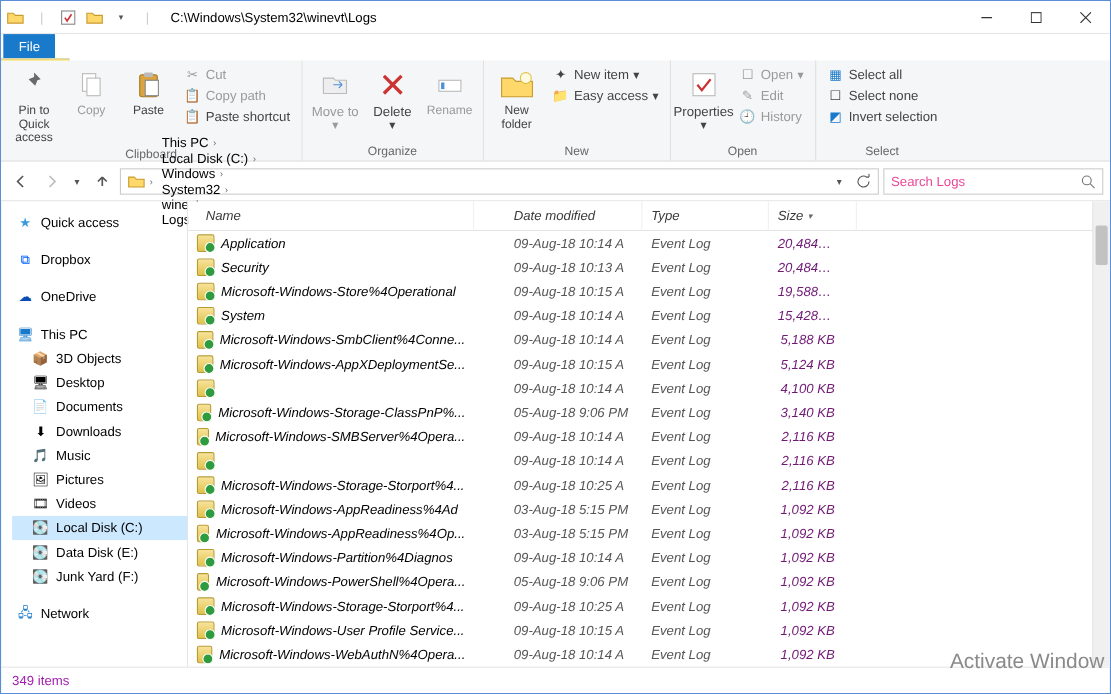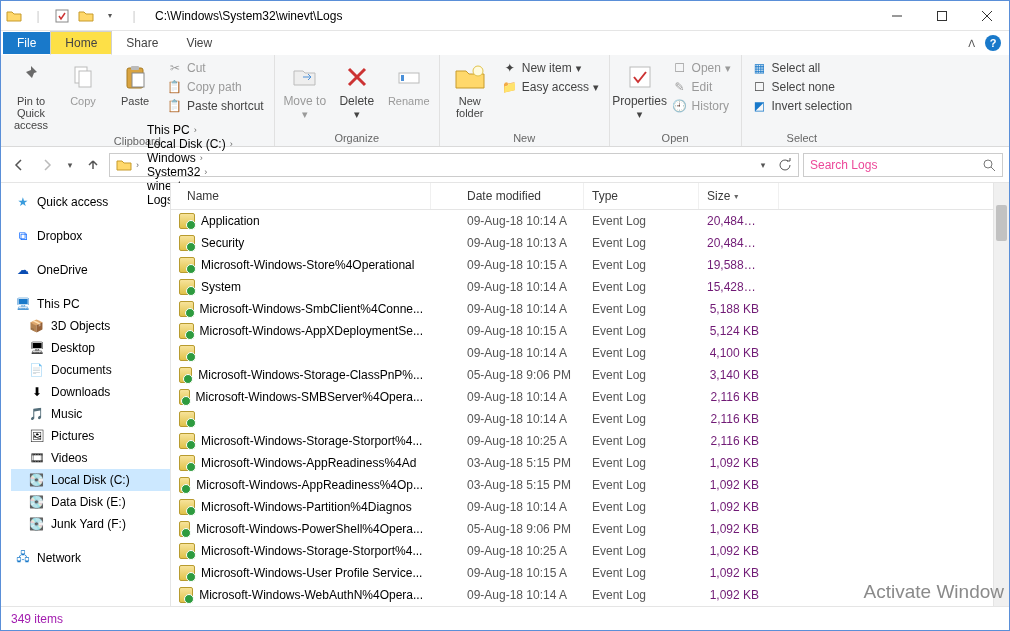--- a/index.html
+++ b/index.html
@@ -4,21 +4,21 @@
 <style>
 * { margin: 0; padding: 0; box-sizing: border-box; font-family: "Segoe UI", Tahoma, sans-serif; font-size: 12px; }
 body { background: #fff; width: 1010px; height: 631px; overflow: hidden; display: flex; flex-direction: column; border: 1px solid #5a8fd8; }
 .titlebar { height: 30px; display: flex; align-items: center; background: #fff; border-bottom: 1px solid #e5e5e5; }
 .qat { display:flex; align-items:center; padding:0 4px; gap:6px; }
 .qat-item { width:18px; height:18px; display:flex; align-items:center; justify-content:center; }
 .title-path { flex:1; padding-left:8px; color:#000; font-size:12px; }
 .win-controls { display:flex; height:100%; }
 .win-btn { width:45px; display:flex; align-items:center; justify-content:center; color:#333; }
 
-.ribbon-tabs { height:24px; display:flex; align-items:center; background:#fff; }
+.ribbon-tabs { height:24px; display:flex; align-items:flex-start; background:#fff;flex-direction:column; }
 .rtab { padding:4px 14px; color:#444; cursor:default; }
 .rtab-file { background:#1979ca; color:#fff; margin-left:2px; }
 .rtab-active { border:1px solid #d0d0d0; border-bottom:1px solid #f5f6f7; background:#fde047; }
 .rtab-right { margin-left:auto; display:flex; align-items:center; padding-right:8px; gap:10px; }
 .help-icon { width:16px; height:16px; border-radius:50%; background:#1979ca; color:#fff; display:flex; align-items:center; justify-content:center; font-size:11px; font-weight:bold; }
 
 .ribbon { background:#f5f6f7; border-bottom:1px solid #dadada; display:flex; height:92px; }
 .rgroup { border-right:1px solid #e1e1e1; padding:4px 6px 2px; display:flex; flex-direction:column; }
 .rgroup-body { flex:1; display:flex; align-items:flex-start; gap:4px; }
 .rgroup-label { text-align:center; color:#666; font-size:11px; padding-top:2px; }
@@ -43,37 +43,37 @@
 
 .body { flex:1; display:flex; overflow:hidden; }
 .nav-pane { width:170px; border-right:1px solid #e5e5e5; padding:8px 0 8px 10px; overflow:auto; }
 .np-item { display:flex; align-items:center; gap:6px; padding:3px 4px; cursor:default; color:#000; }
 .np-item.sel { background:#cce8ff; }
 .np-sub { padding-left:18px; }
 .np-gap { height:12px; }
 .np-ic { width:16px; height:16px; display:inline-flex; align-items:center; justify-content:center; }
 
 .content { flex:1; display:flex; overflow:hidden; }
-.file-area { flex:1; overflow:auto; }
+.file-area { flex:1; overflow:auto;font-style:italic; }
 .cols { display:flex; border-bottom:1px solid #e5e5e5; color:#3a3a3a; position:sticky; top:0; background:#fff; }
 .col { padding:6px 8px; border-right:1px solid #f0f0f0; display:flex; align-items:center; gap:4px; }
 .c-name{ width:260px; } .c-date{ width:125px;margin-left:28px; } .c-type{ width:115px; } .c-size{ width:80px; justify-content:flex-start; }
 .sort-ind { font-size:8px; color:#666; }
 .row { display:flex; padding:2px 0; align-items:center; }
 .cell { padding:1px 8px; white-space:nowrap; overflow:hidden; text-overflow:ellipsis; }
 .cell.c-date,.cell.c-type{ color:#555; }
 .cell.c-size{ text-align:right; color:#701a75; padding-right:20px; }
 .fn { display:flex; align-items:center; gap:6px; }
 .evt-ic { width:16px; height:16px; background:linear-gradient(#f7e39a,#e0c24a); border:1px solid #b89b2f; border-radius:2px; position:relative; }
 .evt-ic::after { content:""; position:absolute; right:-2px; bottom:-2px; width:8px; height:8px; border-radius:50%; background:#2e9b3f; border:1px solid #fff; }
 .vscroll { width:16px; background:#f0f0f0; border-left:1px solid #e5e5e5; position:relative; }
 .vthumb { position:absolute; top:22px; left:2px; right:2px; height:36px; background:#c2c2c2; border-radius:2px; }
 
 .statusbar { height:24px; border-top:1px solid #e5e5e5; display:flex; align-items:center; padding:0 10px; color:#a21caf; font-size:12px; }
-.watermark { position:absolute; right:6px; bottom:28px; color:#8a8a8a; font-size:19px; font-weight:300; pointer-events:none; }
+.watermark { position:absolute; right:6px; bottom:18px; color:#8a8a8a; font-size:19px; font-weight:300; pointer-events:none; }
 
 svg { display:block; }
 </style>
 </head>
 <body>
 
 <div class="titlebar">
   <div class="qat">
     <span class="qat-item">
         <svg width="16" height="16">

